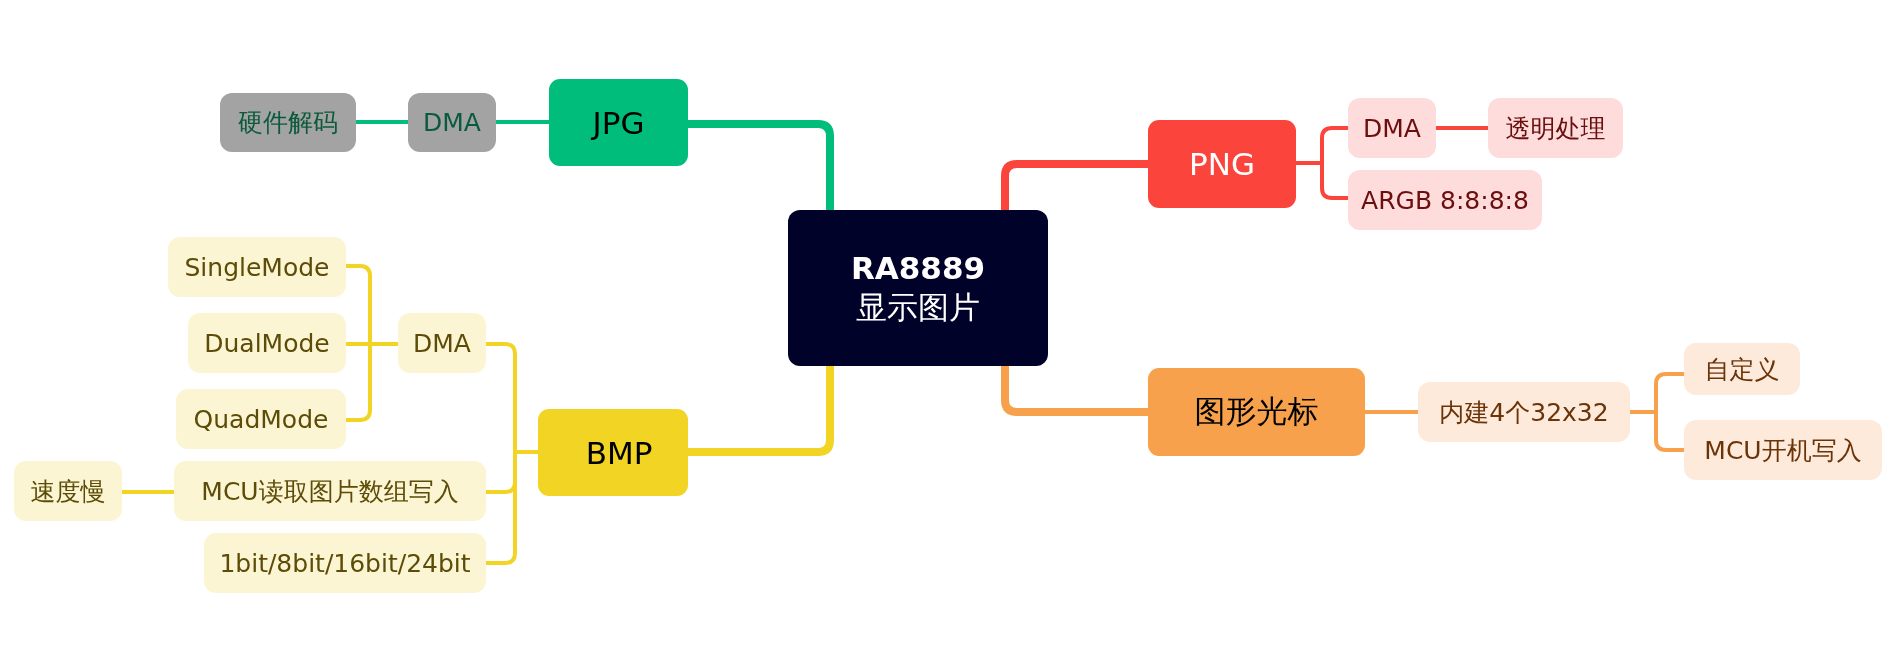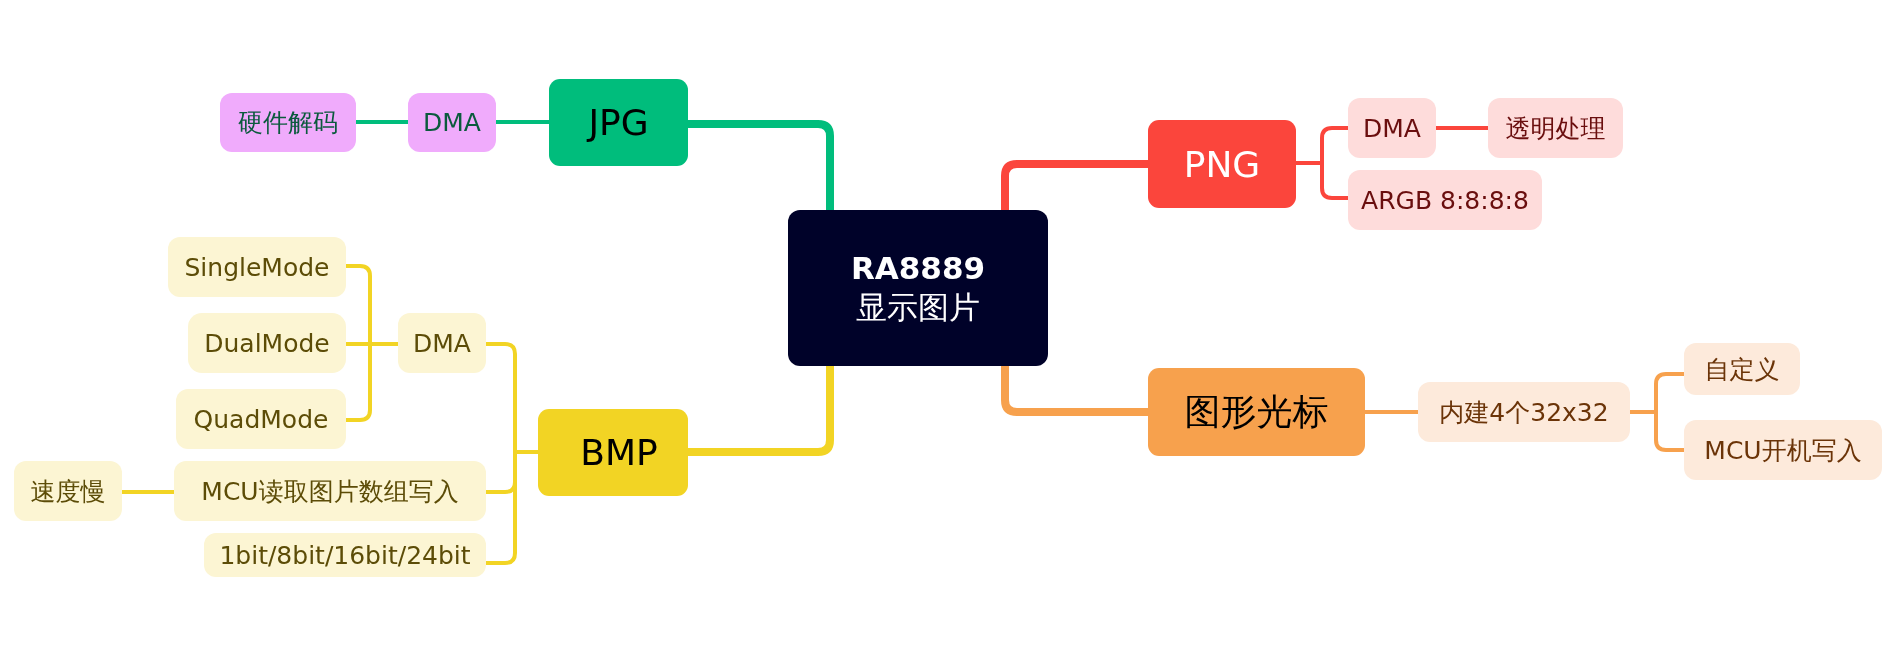--- a/index.html
+++ b/index.html
@@ -4,27 +4,27 @@
 <style>
   html, body { margin: 0; padding: 0; background: #ffffff; }
   body { width: 1895px; height: 665px; position: relative; overflow: hidden;
          font-family: "DejaVu Sans", "Liberation Sans", sans-serif; }
   #canvas { position: absolute; left: 0; top: 0; width: 1895px; height: 665px; }
   .node { position: absolute; box-sizing: border-box; display: flex; align-items: center;
           justify-content: center; text-align: center; white-space: nowrap; cursor: pointer; }
   .root { background: #000229; color: #ffffff; border-radius: 12px; font-size: 31px; line-height: 1.25;
           flex-direction: column; }
   .root .l1 { font-weight: bold; }
-  .main { border-radius: 11px; font-size: 36px; }
+  .main { border-radius: 11px; font-size: 31px; }
   .sub { border-radius: 12px; font-size: 25px; }
   .green-main { background: #00bd7c; color: #000000; }
   .red-main { background: #fb453c; color: #ffffff; }
   .yellow-main { background: #f2d424; color: #000000; padding-left: 12px; }
   .orange-main { background: #f7a14d; color: #000000; }
-  .green-sub { background: #f0abfc; color: #0b5a3d; }
+  .green-sub { background: #a3a3a3; color: #0b5a3d; }
   .red-sub { background: #fedcdb; color: #6a0e0e; }
   .yellow-sub { background: #fcf5d3; color: #5c4c07; }
   .orange-sub { background: #fdeadb; color: #6b3408; }
   svg path { fill: none; stroke-linecap: round; stroke-linejoin: round; }
 </style>
 </head>
 <body>
 
 <div id="canvas">
   <svg width="1895" height="665" style="position:absolute;left:0;top:0">
@@ -61,23 +61,23 @@
   <div class="node sub green-sub" style="left:220px;top:93px;width:136px;height:59px;">硬件解码</div>
 
   <div class="node main red-main" style="left:1148px;top:120px;width:148px;height:88px;">PNG</div>
   <div class="node sub red-sub" style="left:1348px;top:98px;width:88px;height:60px;">DMA</div>
   <div class="node sub red-sub" style="left:1488px;top:98px;width:135px;height:60px;font-family:Liberation Serif, serif;">透明处理</div>
   <div class="node sub red-sub" style="left:1348px;top:170px;width:194px;height:60px;">ARGB 8:8:8:8</div>
 
   <div class="node main yellow-main" style="left:538px;top:409px;width:150px;height:87px;">BMP</div>
   <div class="node sub yellow-sub" style="left:398px;top:313px;width:88px;height:60px;">DMA</div>
   <div class="node sub yellow-sub" style="left:168px;top:237px;width:178px;height:60px;">SingleMode</div>
-  <div class="node sub yellow-sub" style="left:188px;top:313px;width:158px;height:60px;border-radius:14px;">DualMode</div>
+  <div class="node sub yellow-sub" style="left:188px;top:313px;width:158px;height:60px;">DualMode</div>
   <div class="node sub yellow-sub" style="left:176px;top:389px;width:170px;height:60px;">QuadMode</div>
   <div class="node sub yellow-sub" style="left:174px;top:461px;width:312px;height:60px;">MCU读取图片数组写入</div>
   <div class="node sub yellow-sub" style="left:14px;top:461px;width:108px;height:60px;">速度慢</div>
-  <div class="node sub yellow-sub" style="left:204px;top:533px;width:282px;height:44px;">1bit/8bit/16bit/24bit</div>
+  <div class="node sub yellow-sub" style="left:204px;top:533px;width:282px;height:60px;">1bit/8bit/16bit/24bit</div>
 
   <div class="node main orange-main" style="left:1148px;top:368px;width:217px;height:88px;">图形光标</div>
   <div class="node sub orange-sub" style="left:1418px;top:382px;width:212px;height:60px;">内建4个32x32</div>
   <div class="node sub orange-sub" style="left:1684px;top:343px;width:116px;height:52px;">自定义</div>
   <div class="node sub orange-sub" style="left:1684px;top:420px;width:198px;height:60px;">MCU开机写入</div>
 </div>
 
 </body></html>

